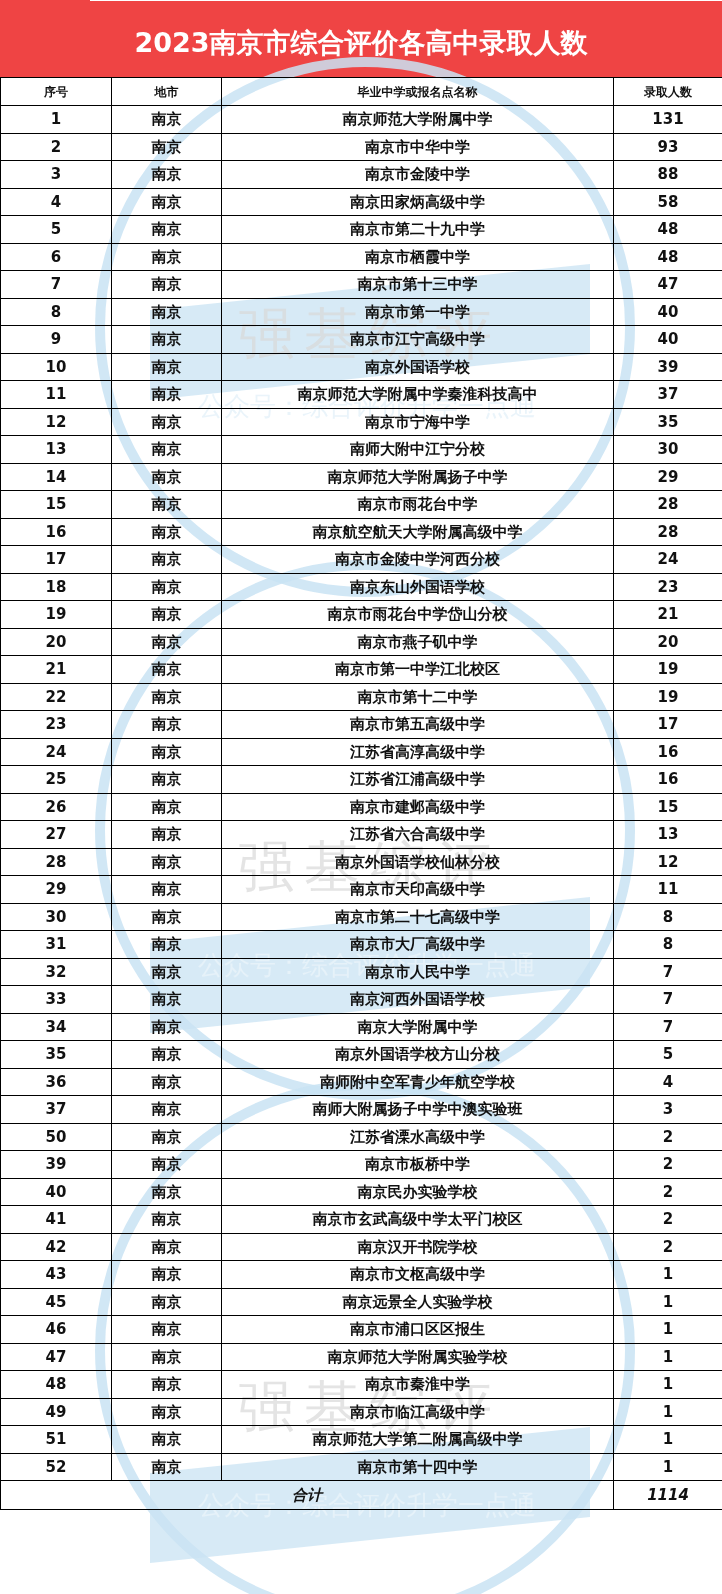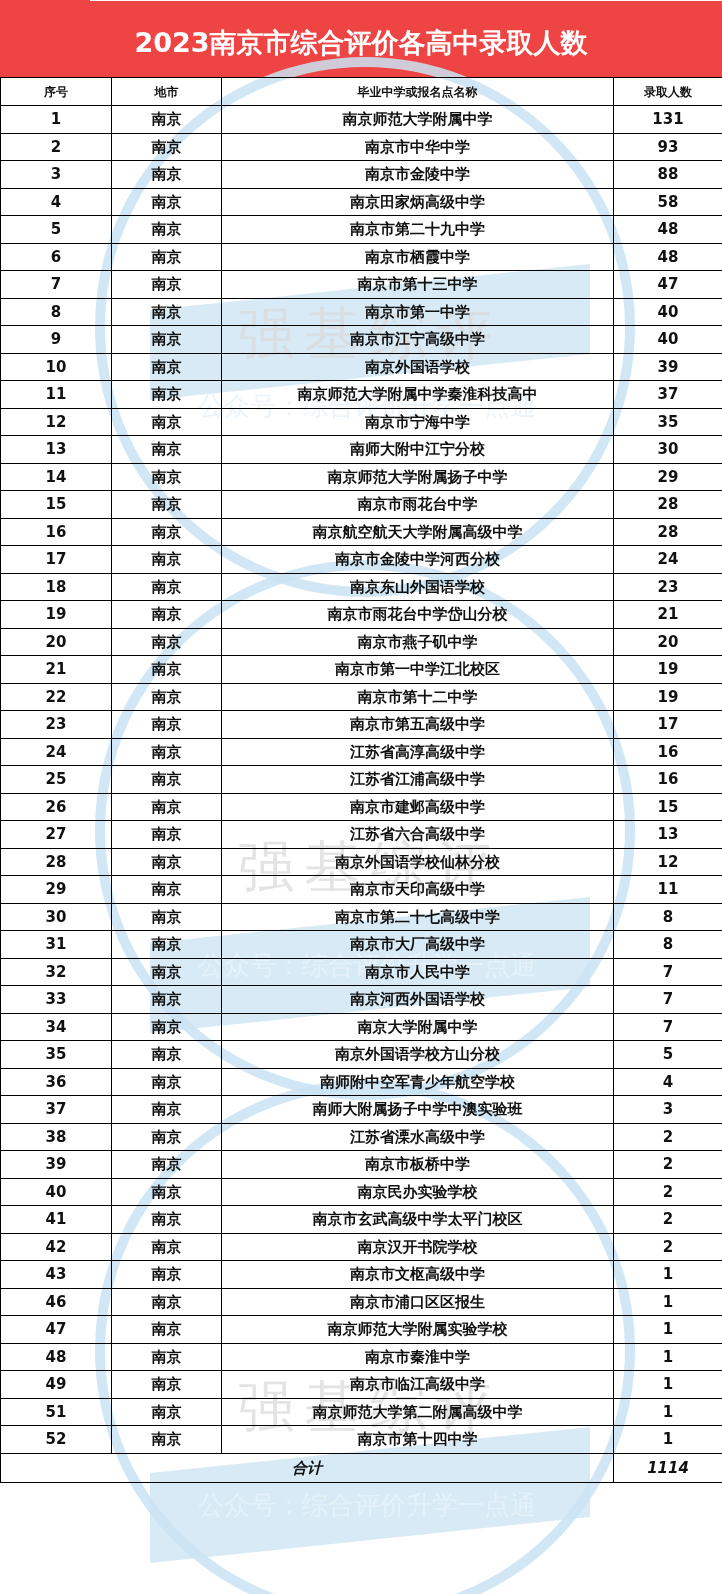--- a/index.html
+++ b/index.html
@@ -284,21 +284,21 @@
         <td>南师附中空军青少年航空学校</td>
         <td class="num">4</td>
       </tr>
       <tr>
         <td class="num">37</td>
         <td>南京</td>
         <td>南师大附属扬子中学中澳实验班</td>
         <td class="num">3</td>
       </tr>
       <tr>
-        <td class="num">38</td>
+        <td class="num">50</td>
         <td>南京</td>
         <td>江苏省溧水高级中学</td>
         <td class="num">2</td>
       </tr>
       <tr>
         <td class="num">39</td>
         <td>南京</td>
         <td>南京市板桥中学</td>
         <td class="num">2</td>
       </tr>
@@ -317,20 +317,26 @@
       <tr>
         <td class="num">42</td>
         <td>南京</td>
         <td>南京汉开书院学校</td>
         <td class="num">2</td>
       </tr>
       <tr>
         <td class="num">43</td>
         <td>南京</td>
         <td>南京市文枢高级中学</td>
+        <td class="num">1</td>
+      </tr>
+      <tr>
+        <td class="num">45</td>
+        <td>南京</td>
+        <td>南京远景全人实验学校</td>
         <td class="num">1</td>
       </tr>
       <tr>
         <td class="num">46</td>
         <td>南京</td>
         <td>南京市浦口区区报生</td>
         <td class="num">1</td>
       </tr>
       <tr>
         <td class="num">47</td>

